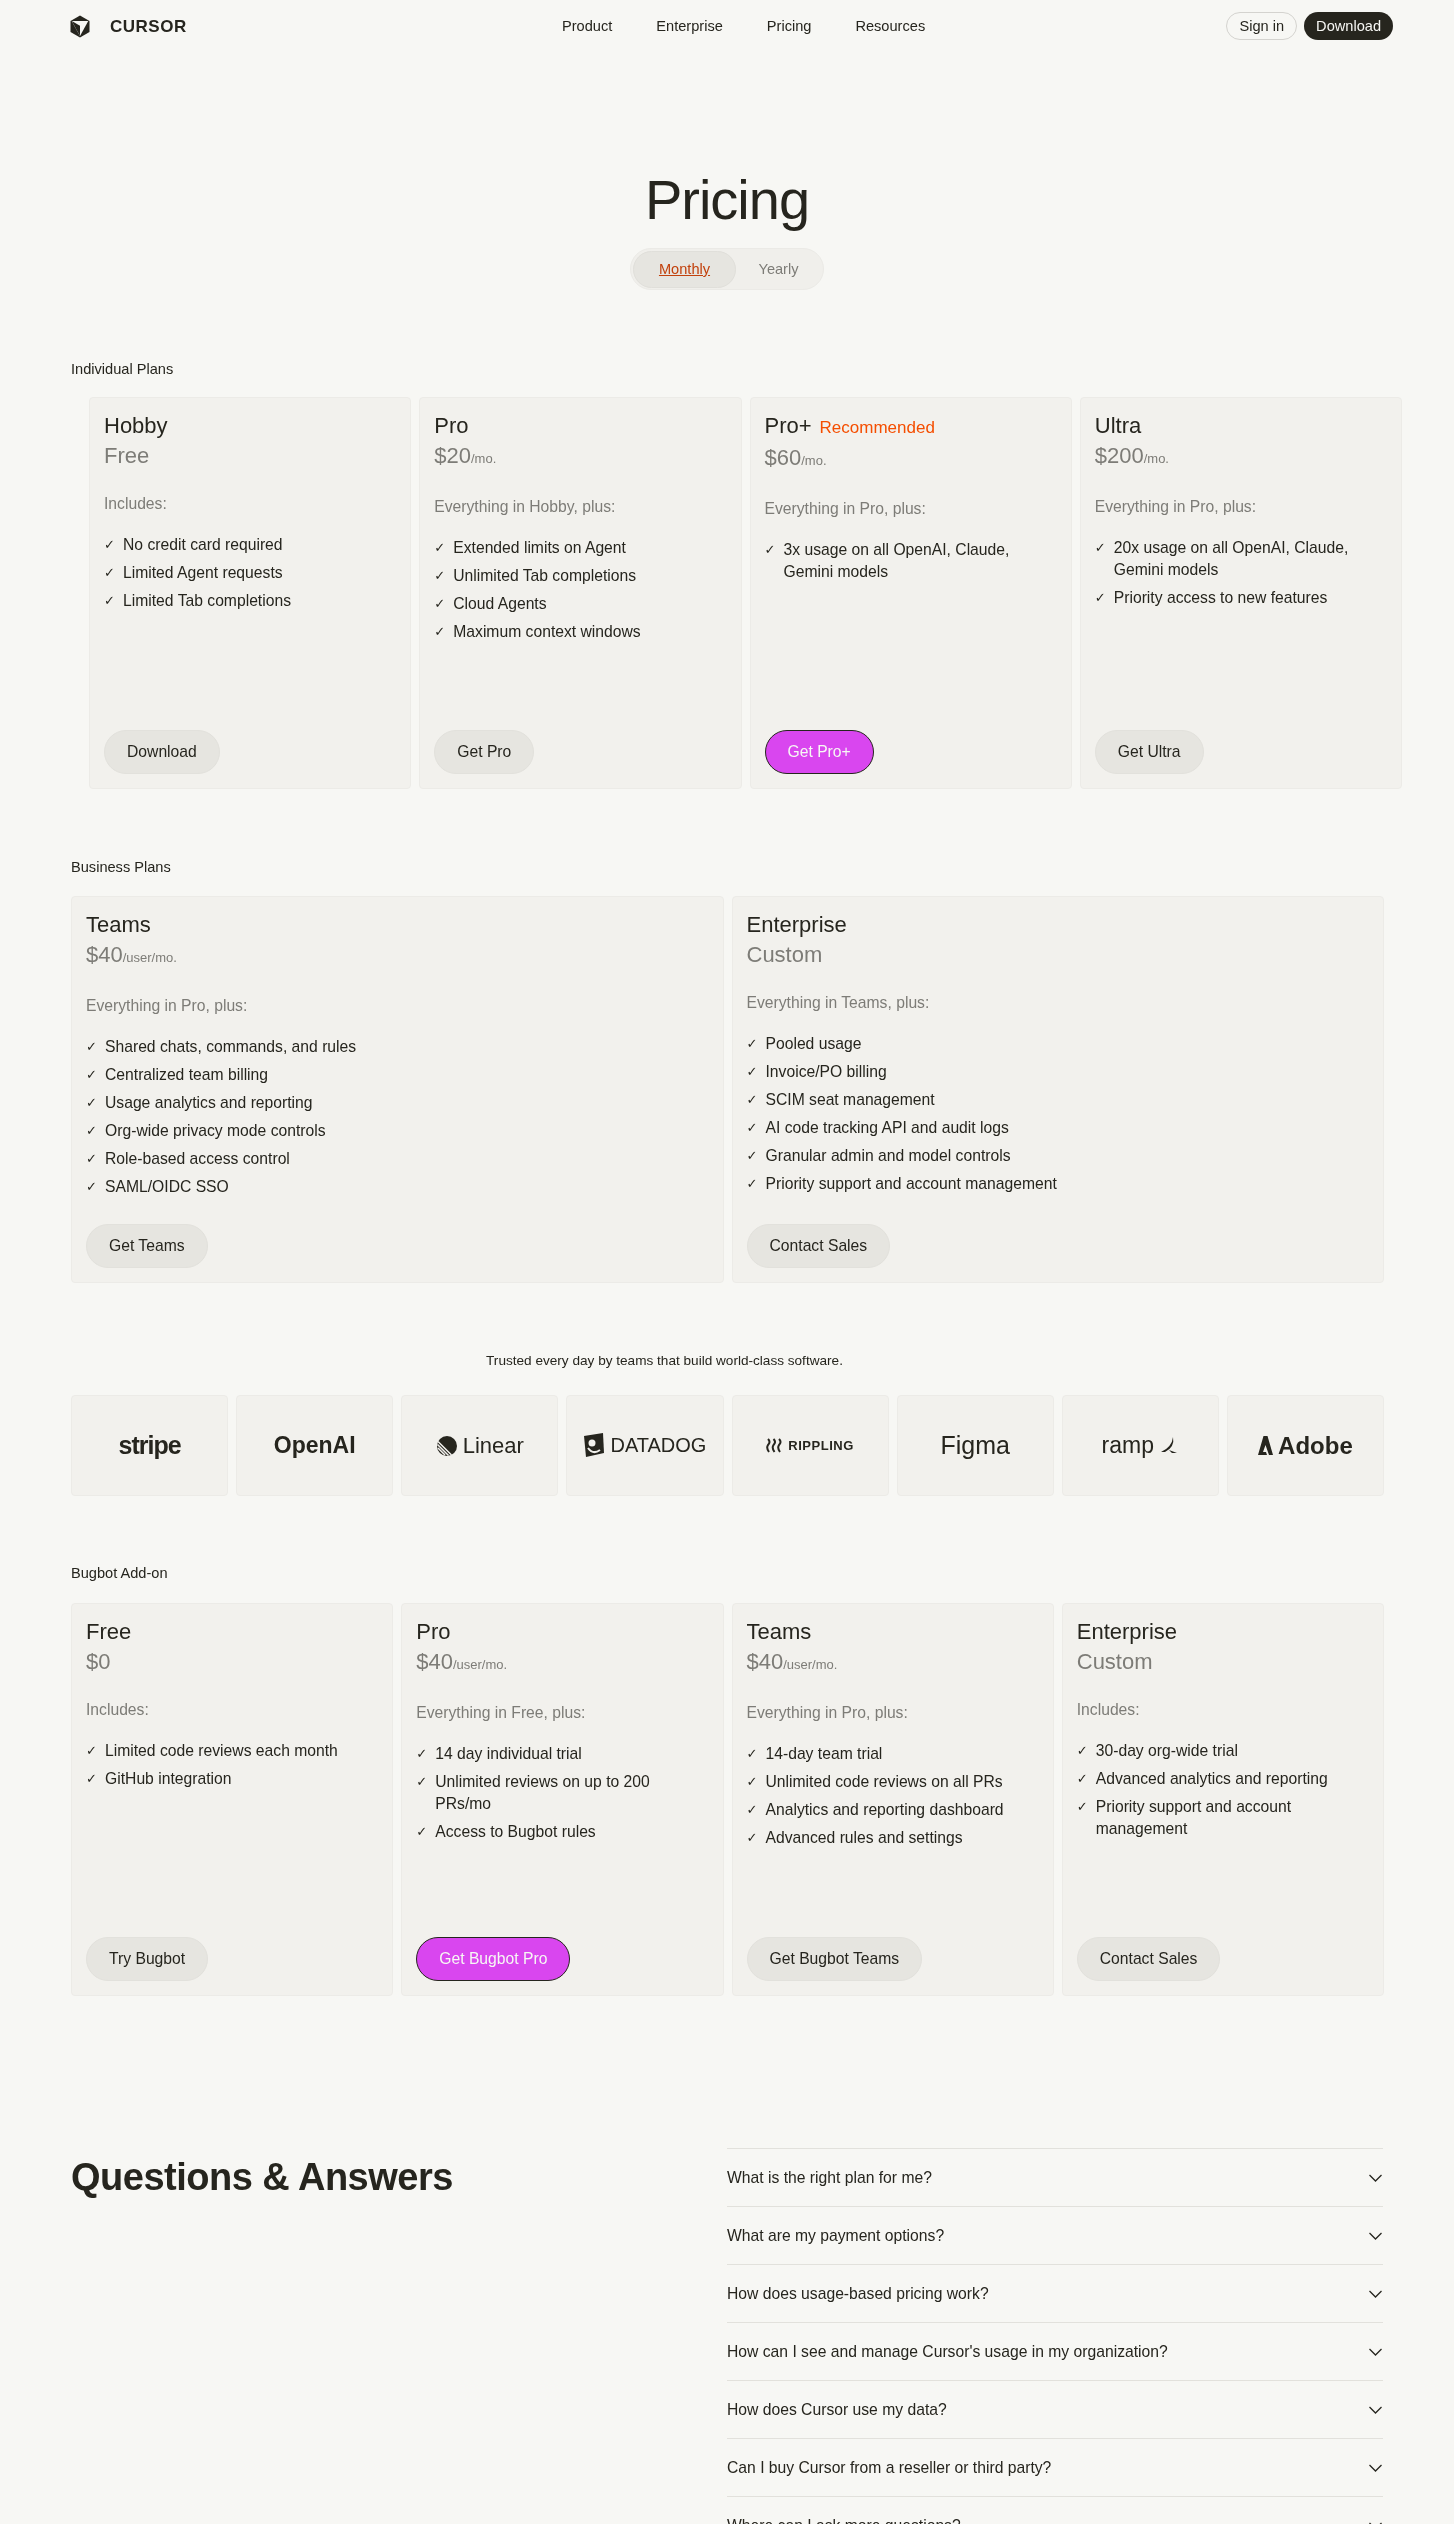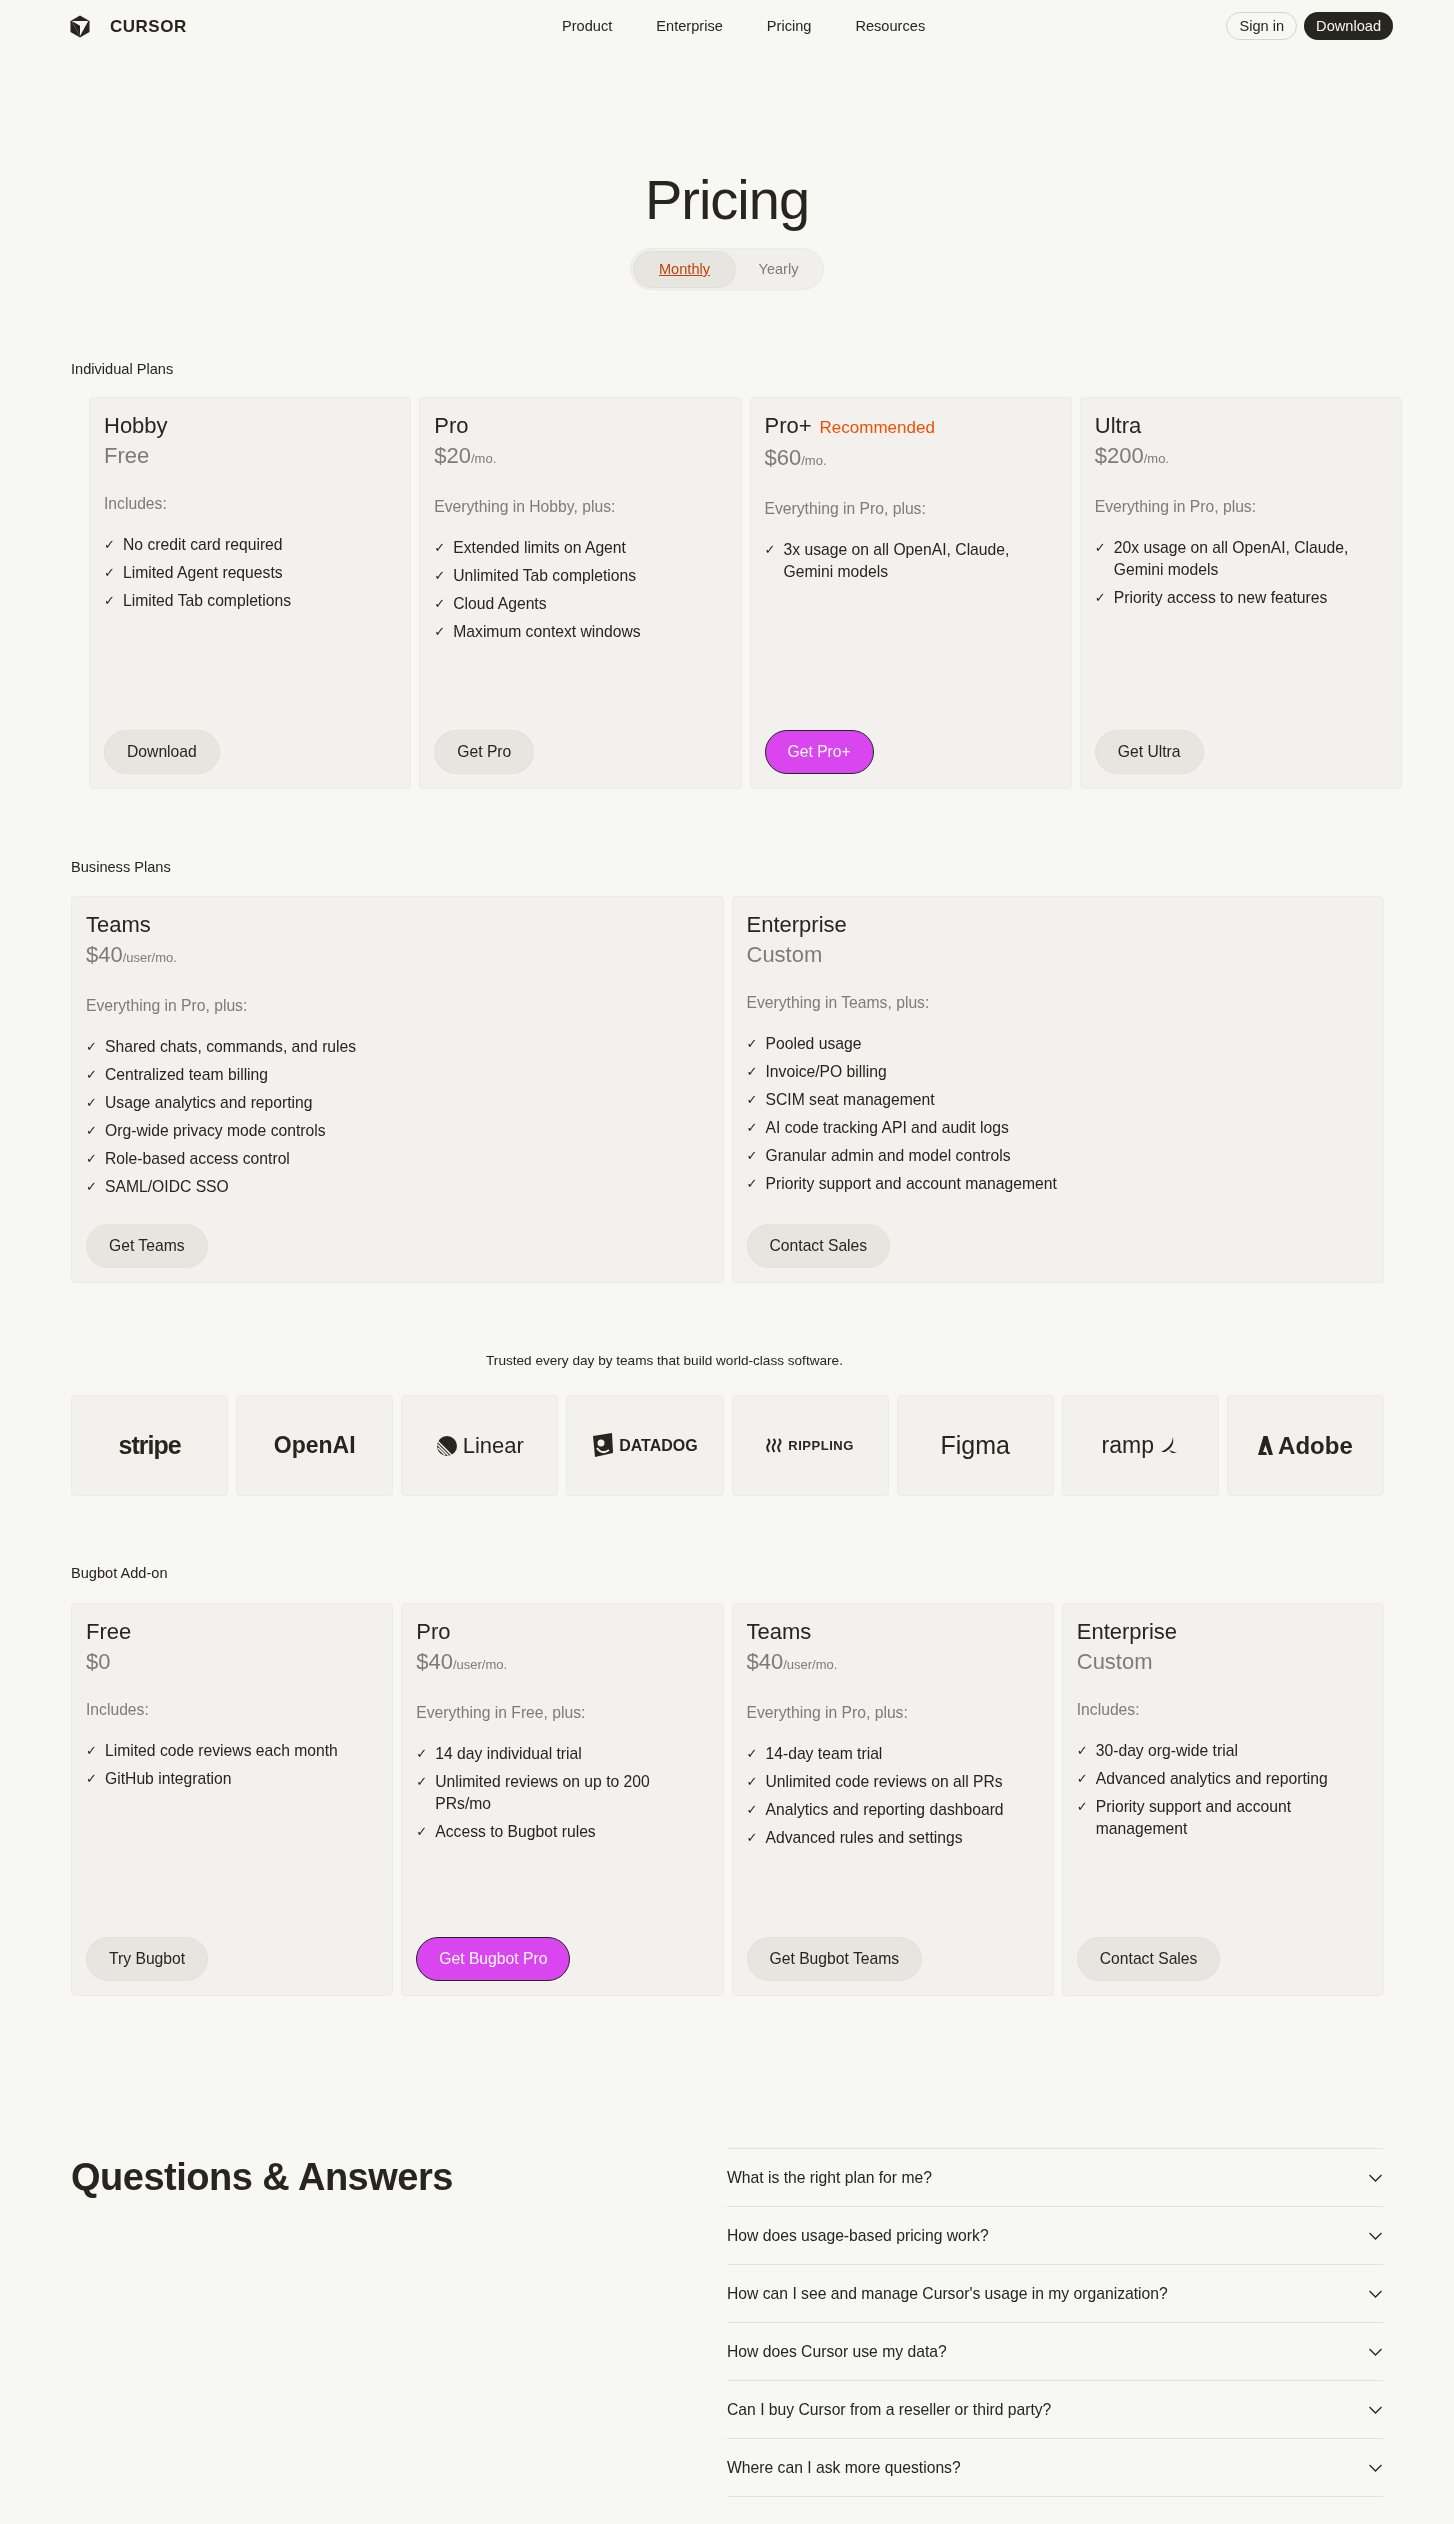--- a/index.html
+++ b/index.html
@@ -41,21 +41,21 @@
   .card-btn { position: absolute; left: 14px; bottom: 14px; height: 44px; border-radius: 22px; padding: 0 22px; font-size: 15.7px; display: flex; align-items: center; border: 1px solid #e2e1dc; background: #e6e5e0; color: #26251e; }
   .card-btn.dark { background: #d946ef; color: #f7f7f4; border-color: #26251e; margin-top: 20px; }
 
   
   .trusted { position: absolute; top: 1353px; width: 1329px; text-align: center; font-size: 13.6px; color: #26251e; }
   .logos { position: absolute; top: 1395px; left: 71px; width: 1313px; display: grid; grid-template-columns: repeat(8, 1fr); gap: 8px; }
   .logo-tile { height: 101px; background: #f2f1ed; border: 1px solid #ecebe7; border-radius: 4px; display: flex; align-items: center; justify-content: center; gap: 5px; color: #26251e; }
   .lt-stripe { font-size: 25px; font-weight: 700; letter-spacing: -1px; }
   .lt-openai { font-size: 23px; font-weight: 700; }
   .lt-linear { font-size: 22px; }
-  .lt-datadog { font-size: 16px; font-weight: 700; }
+  .lt-datadog { font-size: 20px; font-weight: 400; }
   .lt-rippling { font-size: 13px; font-weight: 700; letter-spacing: 0.5px; }
   .lt-figma { font-size: 25px; }
   .lt-ramp { font-size: 23px; }
   .lt-adobe { font-size: 24px; font-weight: 700; }
 
   
   .faq-title { position: absolute; top: 2156px; left: 71px; font-size: 38px; letter-spacing: -0.5px; }
   .faq { position: absolute; top: 2148px; left: 727px; width: 656px; border-top: 1px solid #e2e1dc; }
   .faq-item { height: 58px; border-bottom: 1px solid #e2e1dc; display: flex; align-items: center; justify-content: space-between; font-size: 15.7px; color: #26251e; }
   .faq-item svg { width: 15px; height: 10px; }
@@ -292,20 +292,26 @@
 
 <h2 class="faq-title">Questions &amp; Answers</h2>
 <div class="faq">
   <div class="faq-item">
       <span>What is the right plan for me?</span>
       <svg viewBox="0 0 30 20">
         <path d="M3 4 L15 16 L27 4" stroke="#26251e" stroke-width="2.5" fill="none"></path>
       </svg>
     </div>
   <div class="faq-item">
+      <span>What are my payment options?</span>
+      <svg viewBox="0 0 30 20">
+        <path d="M3 4 L15 16 L27 4" stroke="#26251e" stroke-width="2.5" fill="none"></path>
+      </svg>
+    </div>
+  <div class="faq-item">
       <span>How does usage-based pricing work?</span>
       <svg viewBox="0 0 30 20">
         <path d="M3 4 L15 16 L27 4" stroke="#26251e" stroke-width="2.5" fill="none"></path>
       </svg>
     </div>
   <div class="faq-item">
       <span>How can I see and manage Cursor's usage in my organization?</span>
       <svg viewBox="0 0 30 20">
         <path d="M3 4 L15 16 L27 4" stroke="#26251e" stroke-width="2.5" fill="none"></path>
       </svg>

